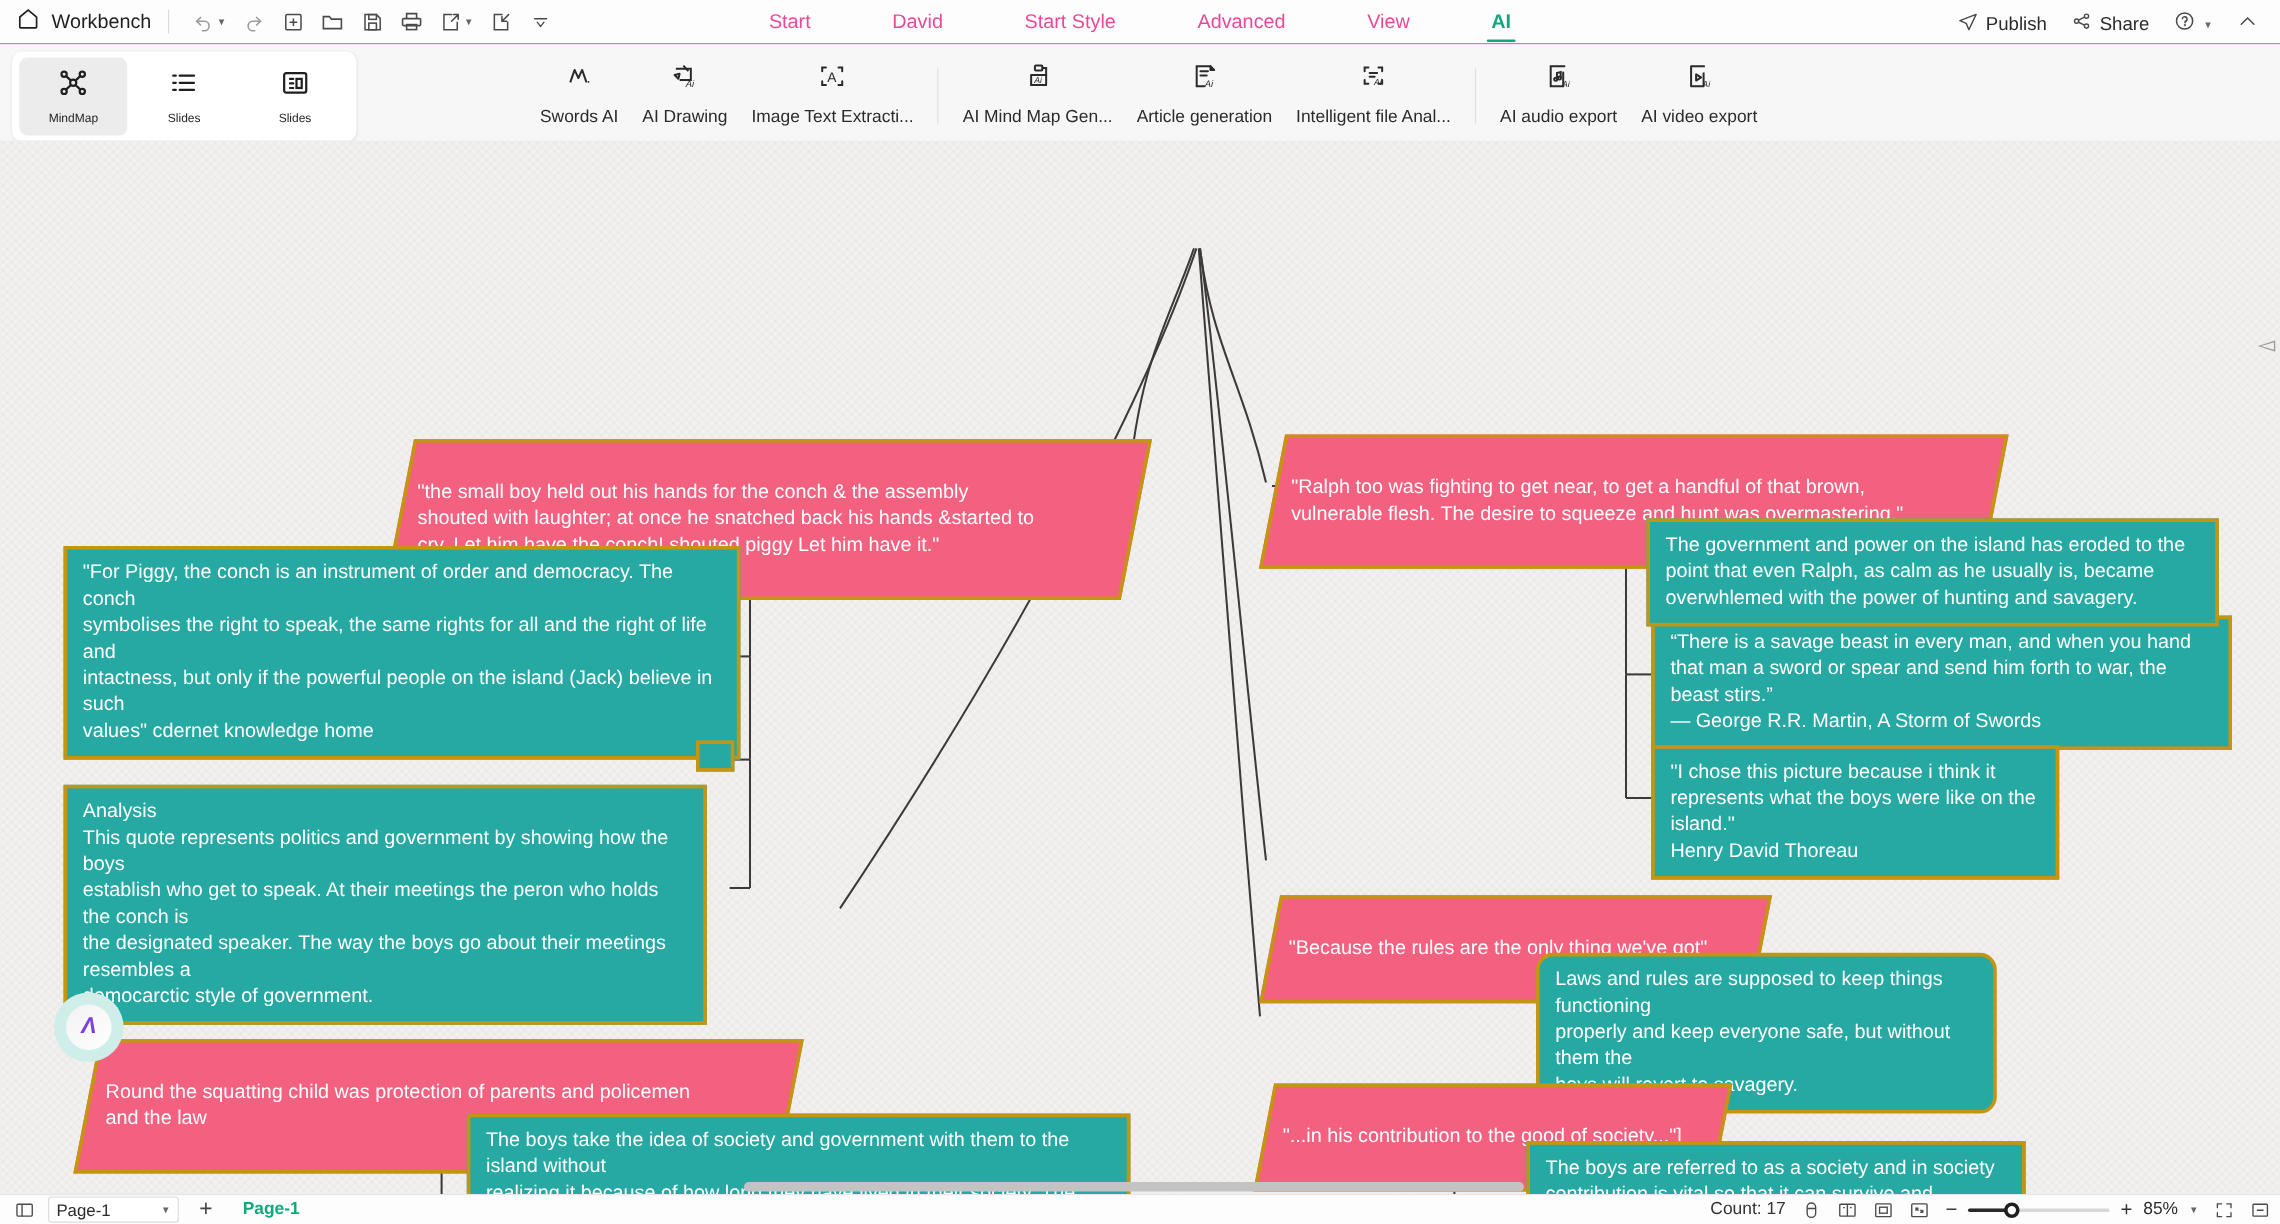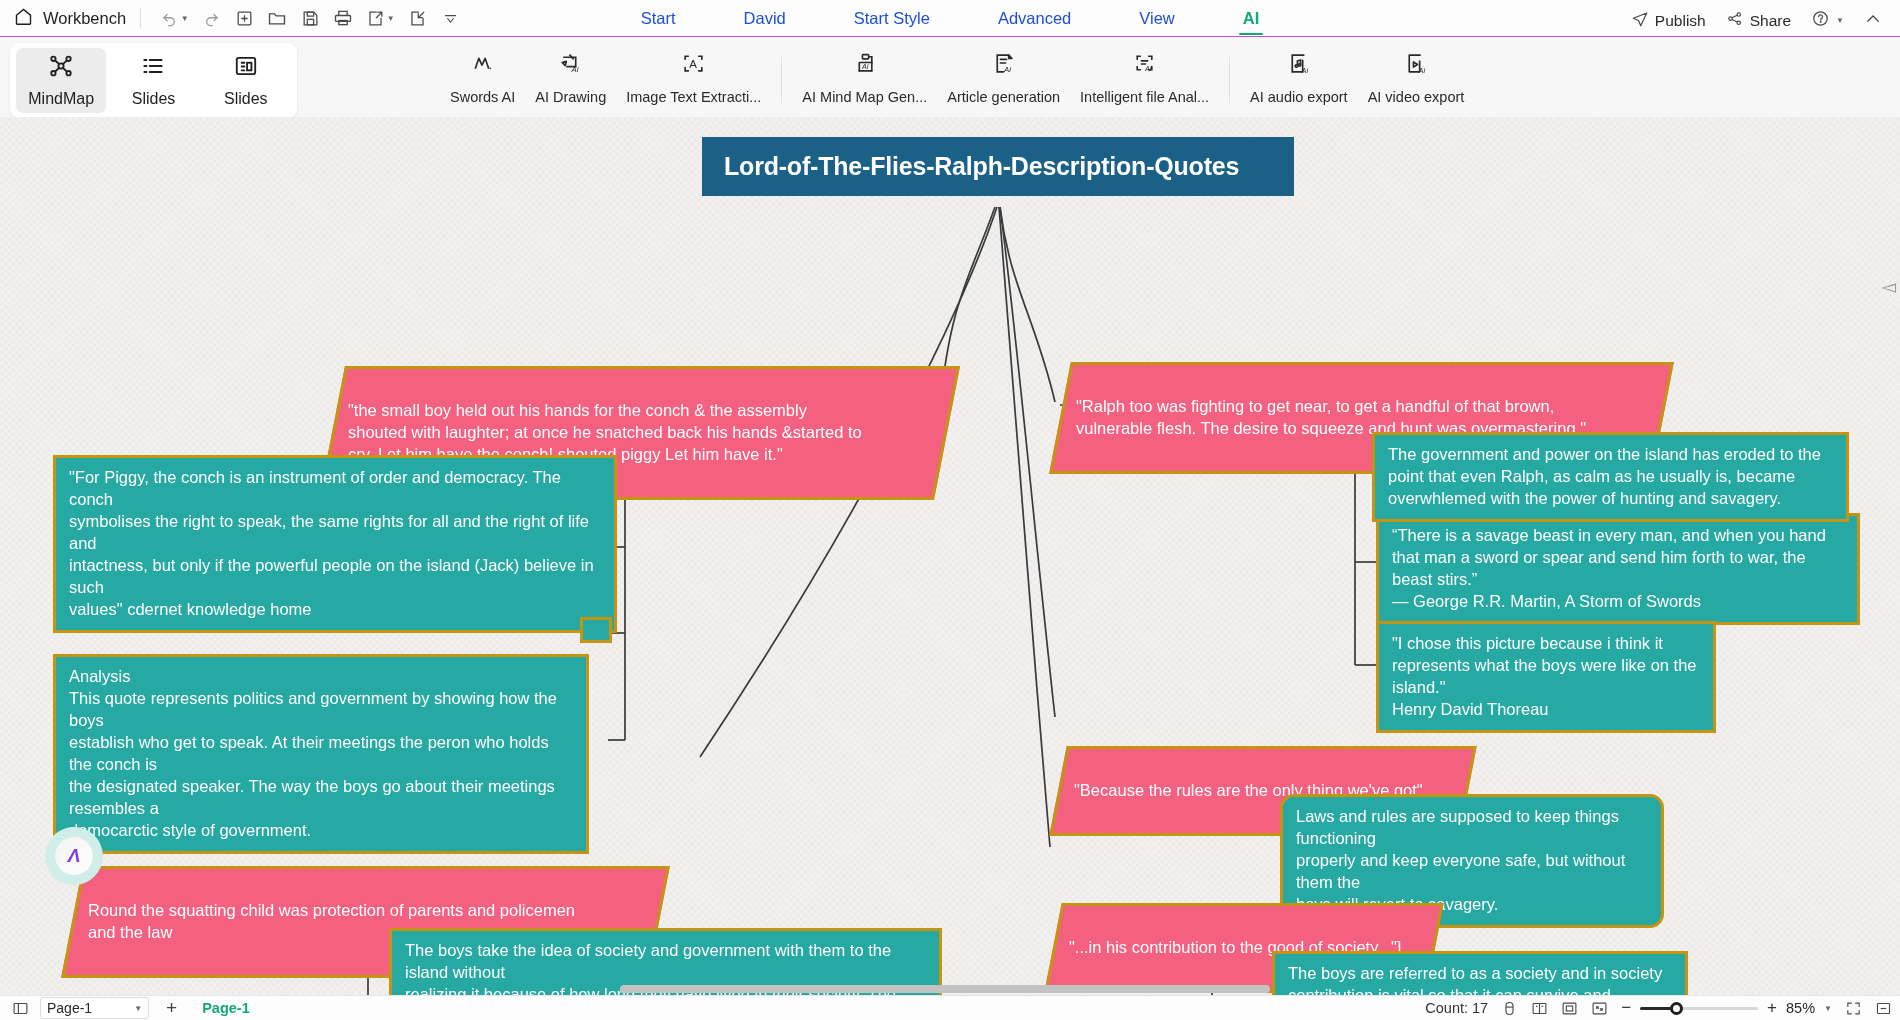--- a/index.html
+++ b/index.html
@@ -27,21 +27,21 @@
   }
   .qbtn.withcaret { width: 38px; gap: 2px; }
   .caret { font-size: 8px; color: #666; }
 
   .menus {
     position: absolute; left: 0; top: 0; width: 1900px; height: 37px;
     display: flex; align-items: center; justify-content: center; gap: 0;
     pointer-events: none;
   }
   .menu-item {
-    font-size: 16.5px; color: #1d4ed8; padding: 0 34px; height: 37px;
+    font-size: 16.5px; color: #ec4899; padding: 0 34px; height: 37px;
     display: flex; align-items: center; cursor: pointer; pointer-events: auto;
     position: relative;
   }
   .menu-item.active { color: #12a87d; font-weight: bold; }
   .menu-item.active::after {
     content: ""; position: absolute; left: 50%; transform: translateX(-50%);
     bottom: 2px; width: 24px; height: 2.5px; background: #12a87d; border-radius: 2px;
   }
 
   .rightgrp {
@@ -63,21 +63,21 @@
     background: #ffffff; border-radius: 9px;
     box-shadow: 0 1px 3px rgba(0,0,0,0.09);
     display: flex; align-items: center; padding: 5px 6px; gap: 2px;
   }
   .vtile {
     width: 91px; height: 65px; border-radius: 7px;
     display: flex; flex-direction: column; align-items: center;
     justify-content: center; gap: 7px; cursor: pointer;
   }
   .vtile.sel { background: #ececec; }
-  .vtile-label { font-size: 16px; color: #1f1f1f; }
+  .vtile-label { font-size: 10px; color: #1f1f1f; }
 
   .aitools {
     position: absolute; left: 440px; top: 6px; height: 72px;
     display: flex; align-items: flex-start;
   }
   .atile {
     height: 72px; padding: 8px 10px 0; border-radius: 6px;
     display: flex; flex-direction: column; align-items: center;
     justify-content: flex-start; gap: 9px; cursor: pointer; min-width: 84px;
   }
@@ -468,21 +468,20 @@
     </g>
 
     <g fill="none" stroke="#3a3a3a" stroke-width="1.7">
       <path d="M1212 807 V 868"></path>
       <path d="M1212 868 H 1238"></path>
       <path d="M1212 868 V 950"></path>
       <path d="M1212 950 H 1238"></path>
     </g>
   </svg>
 
-  <div class="node root" style="left:702px; top:20px; width:592px;">Lord-of-The-Flies-Ralph-Description-Quotes</div>
 
   <div class="node pink skewl" style="left:332px; top:249px; width:615px;">
     <span>"the small boy held out his hands for the conch &amp; the assembly
 shouted with laughter; at once he snatched back his hands &amp;started to
 cry. Let him have the conch! shouted piggy Let him have it."</span>
   </div>
 
   <div class="node teal" style="left:53px; top:338px; width:564px;">"For Piggy, the conch is an instrument of order and democracy. The conch
 symbolises the right to speak, the same rights for all and the right of life and
 intactness, but only if the powerful people on the island (Jack) believe in such

